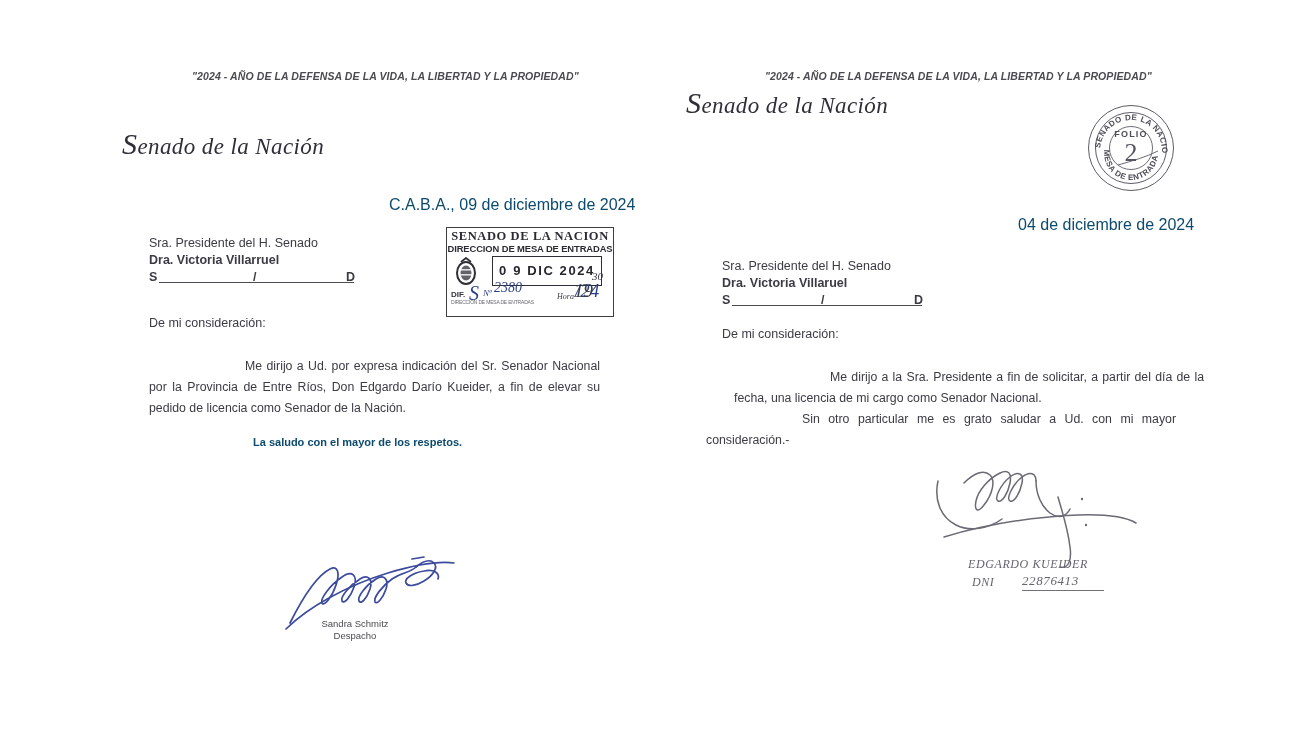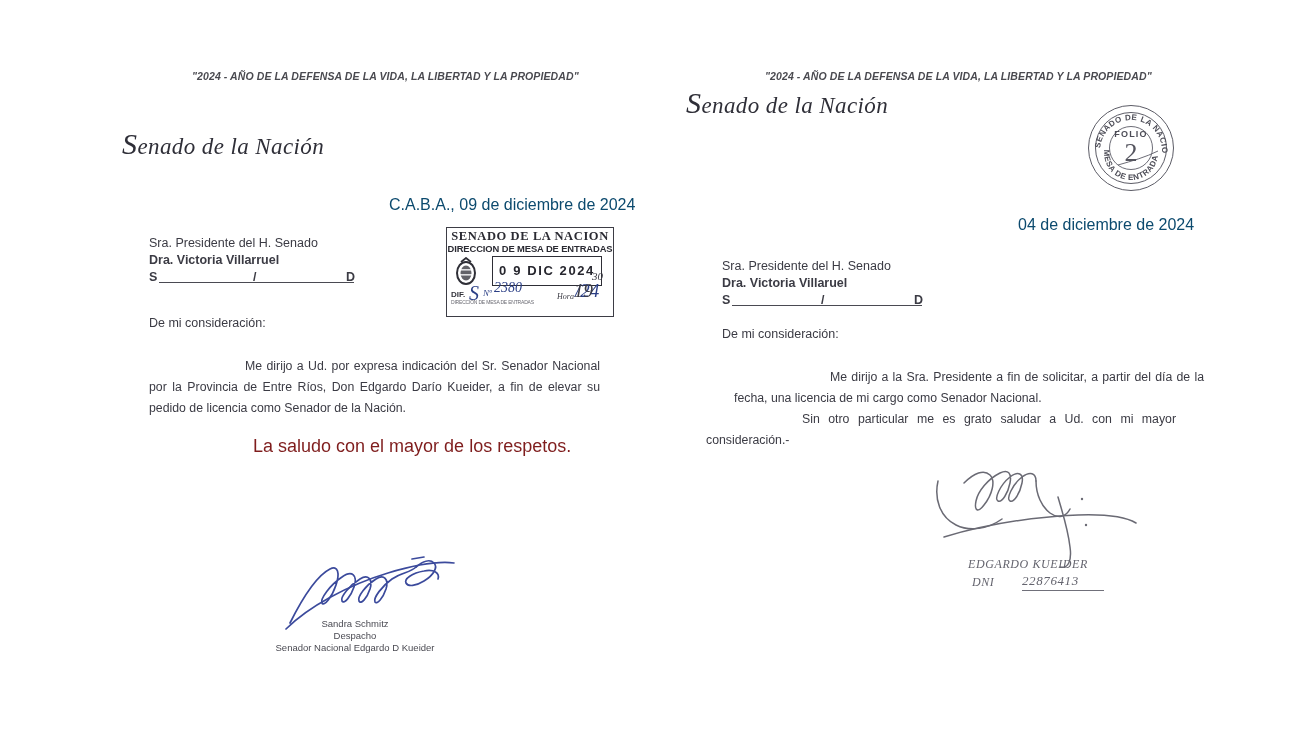--- a/index.html
+++ b/index.html
@@ -91,23 +91,24 @@
   .para {
     position: absolute;
     font-size: 12.3px;
     line-height: 21px;
     color: #3b3b44;
     text-align: justify;
     text-indent: 96px;
   }
   .closing {
     position: absolute;
-    font-size: 18px;
-    color: #7f1d1d;
-    white-space: nowrap;
+    font-size: 11px;
+    color: #0c4a6e;
+    white-space: nowrap;
+    font-weight: bold;
   }
 
   
   .stamp-rect {
     position: absolute;
     border: 1.6px solid #3d3d45;
     background: rgba(255,255,255,0.72);
     box-sizing: border-box;
   }
   .stamp-rect .l1 {
@@ -306,21 +307,20 @@
       <path d="M12 78 C26 50 40 30 52 24 C60 20 62 28 58 40 C54 52 46 62 44 58 C42 54 52 40 64 32 C74 25 80 30 76 42 C73 51 66 60 64 56 C62 52 72 40 82 34 C90 29 95 34 92 44 C89 53 83 60 81 56 C79 52 88 40 98 34 C106 29 111 34 108 44 C105 53 99 60 97 57 C95 53 104 41 114 34 C124 27 132 28 138 22"></path>
       <path d="M138 22 C145 16 152 14 156 18 C160 22 156 30 146 36 C138 41 130 42 128 38 C126 34 134 28 146 26 C156 24 162 28 160 34"></path>
       <path d="M8 84 C30 62 70 40 110 28 C140 19 160 16 176 18"></path>
       <path d="M134 14 L146 12"></path>
     </g>
   </svg>
 
   <div class="sig-label" style="left:180px; top:618px; width:350px;">
     <div>Sandra Schmitz</div>
     <div>Despacho</div>
-    <div>Senador Nacional Edgardo D Kueider</div>
   </div>
 
 </div>
 
 <div class="page" id="doc-right">
 
   <div class="motto" style="left:115px; top:70px;">"2024 - AÑO DE LA DEFENSA DE LA VIDA, LA LIBERTAD Y LA PROPIEDAD"</div>
 
   <div class="crest" style="left:36px; top:86px;">Senado de la Nación</div>
 

